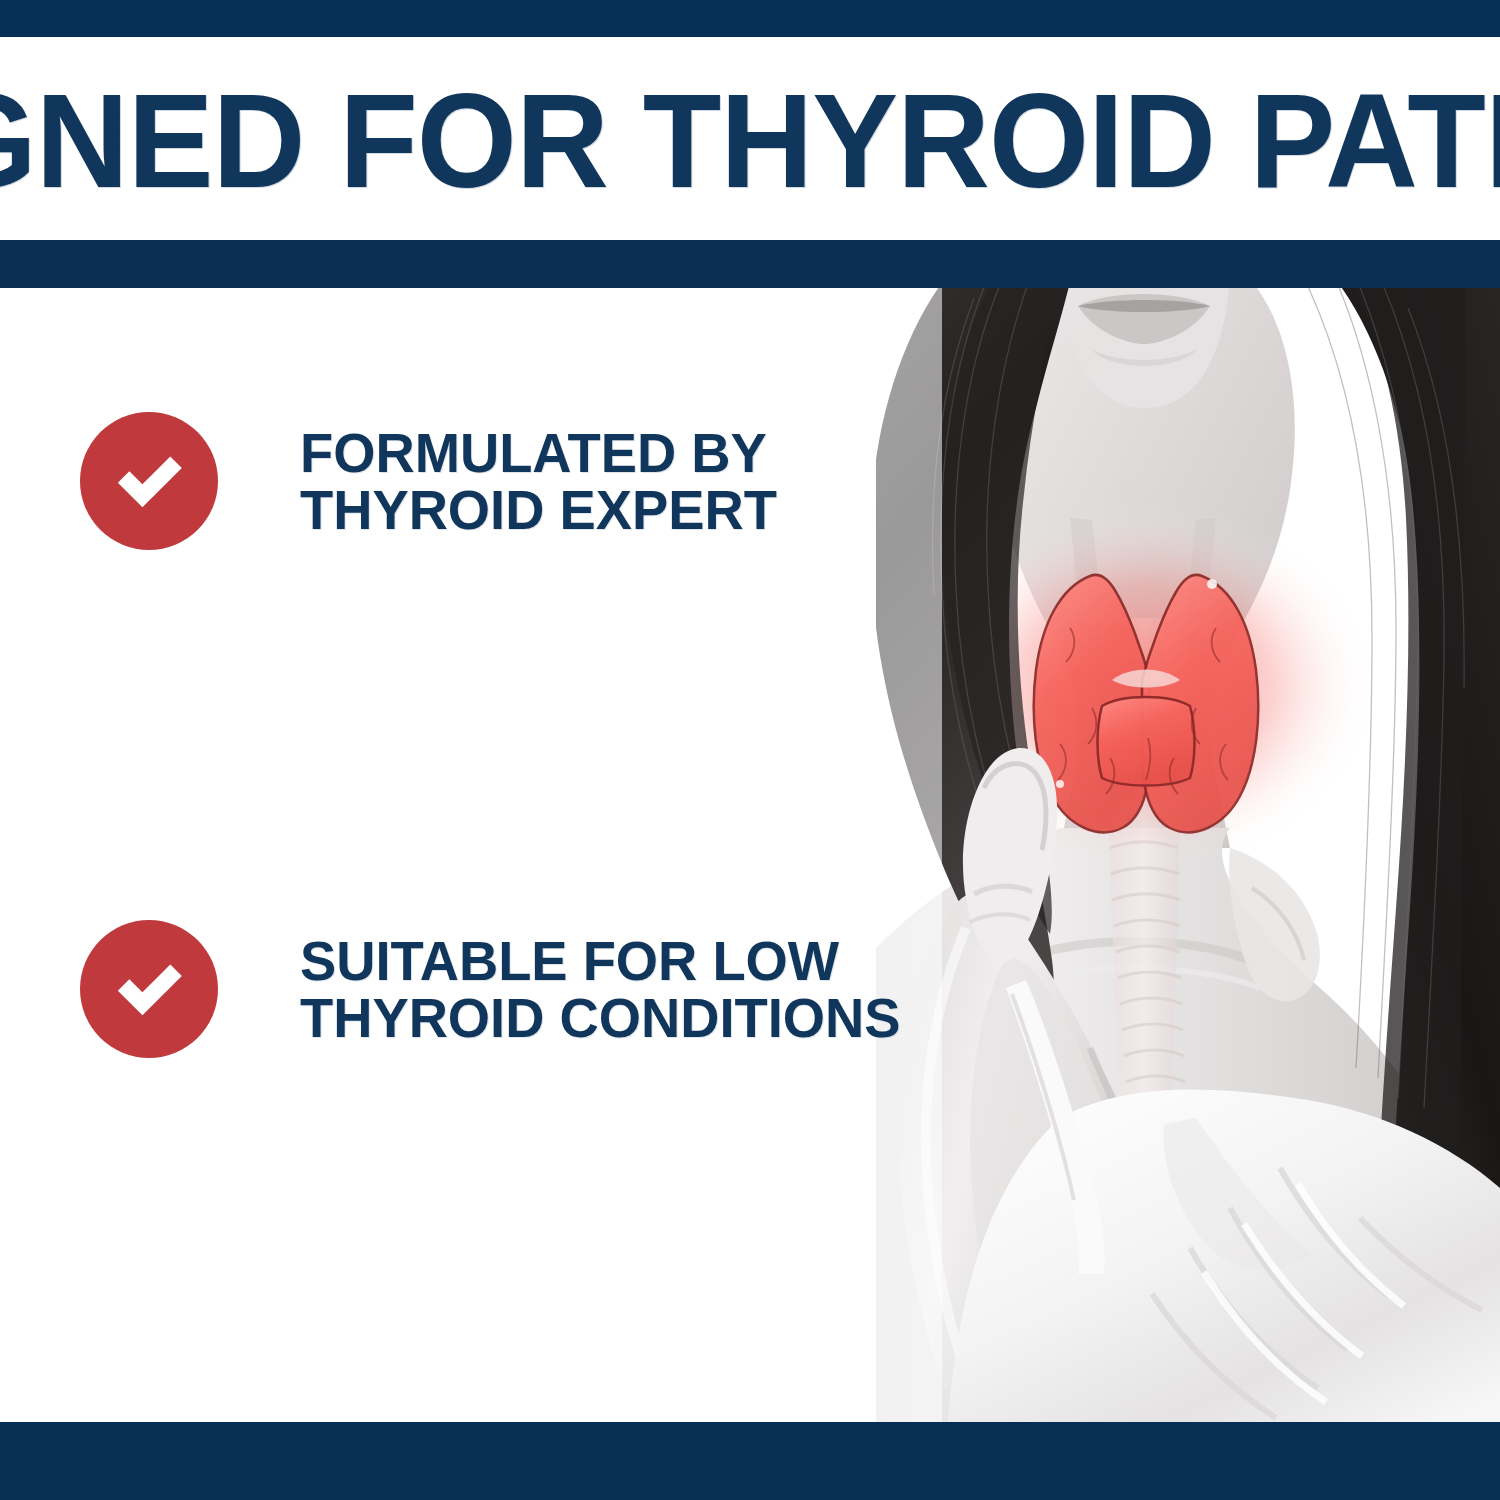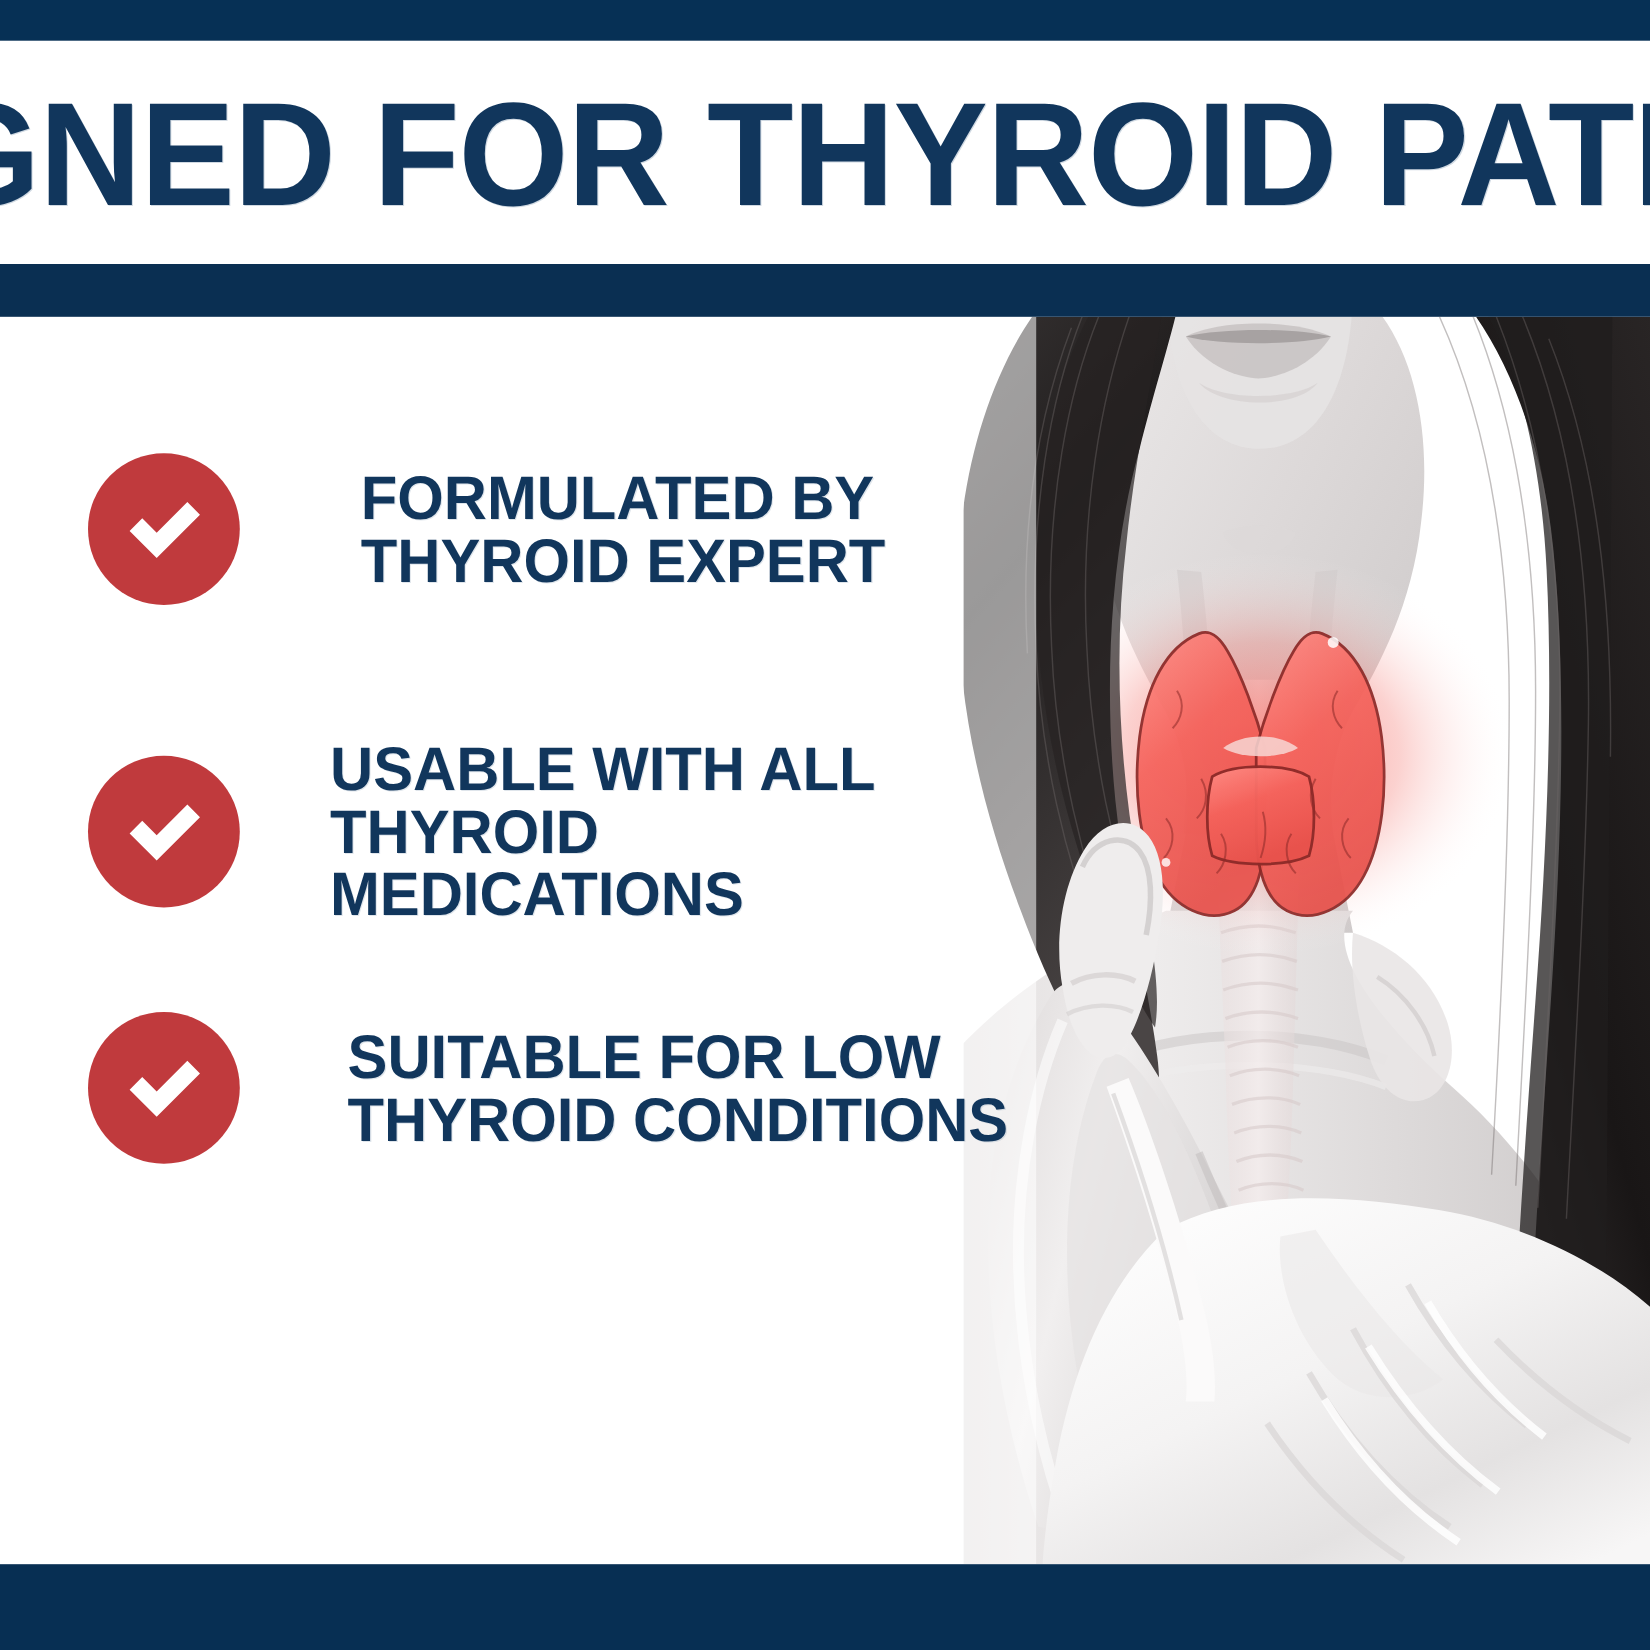--- a/index.html
+++ b/index.html
@@ -91,23 +91,23 @@
     z-index: 25;
   }
   .bullet {
     position: absolute;
     left: 80px;
     width: 860px;
     display: flex;
     align-items: center;
     gap: 0px;
   }
-  .bullet-1 { top: 112px; gap: 28px; }
+  .bullet-1 { top: 112px; }
   .bullet-2 { top: 370px; }
-  .bullet-3 { top: 620px; gap: 16px; }
+  .bullet-3 { top: 620px; }
   .bullet-4 { top: 858px; }
 
   .check-circle {
     position: relative;
     flex: 0 0 auto;
     width: 138px;
     height: 138px;
     border-radius: 50%;
     background: #c03a3d;
     display: flex;
@@ -359,31 +359,20 @@
         <svg viewBox="0 0 100 100" aria-hidden="true">
           <path d="M12,52 L26,38 L42,54 L76,20 L90,34 L42,82 Z" fill="#ffffff"></path>
         </svg>
       </div>
       <div class="bullet-text">
         <span class="l1">FORMULATED BY</span>
         <span class="l2">THYROID EXPERT</span>
       </div>
     </div>
 
-    <div class="bullet bullet-2">
-      <div class="check-circle">
-        <svg viewBox="0 0 100 100" aria-hidden="true">
-          <path d="M12,52 L26,38 L42,54 L76,20 L90,34 L42,82 Z" fill="#ffffff"></path>
-        </svg>
-      </div>
-      <div class="bullet-text">
-        <span class="l1">USABLE WITH ALL</span>
-        <span class="l2">THYROID MEDICATIONS</span>
-      </div>
-    </div>
 
     <div class="bullet bullet-3">
       <div class="check-circle">
         <svg viewBox="0 0 100 100" aria-hidden="true">
           <path d="M12,52 L26,38 L42,54 L76,20 L90,34 L42,82 Z" fill="#ffffff"></path>
         </svg>
       </div>
       <div class="bullet-text">
         <span class="l1">SUITABLE FOR LOW</span>
         <span class="l2">THYROID CONDITIONS</span>

